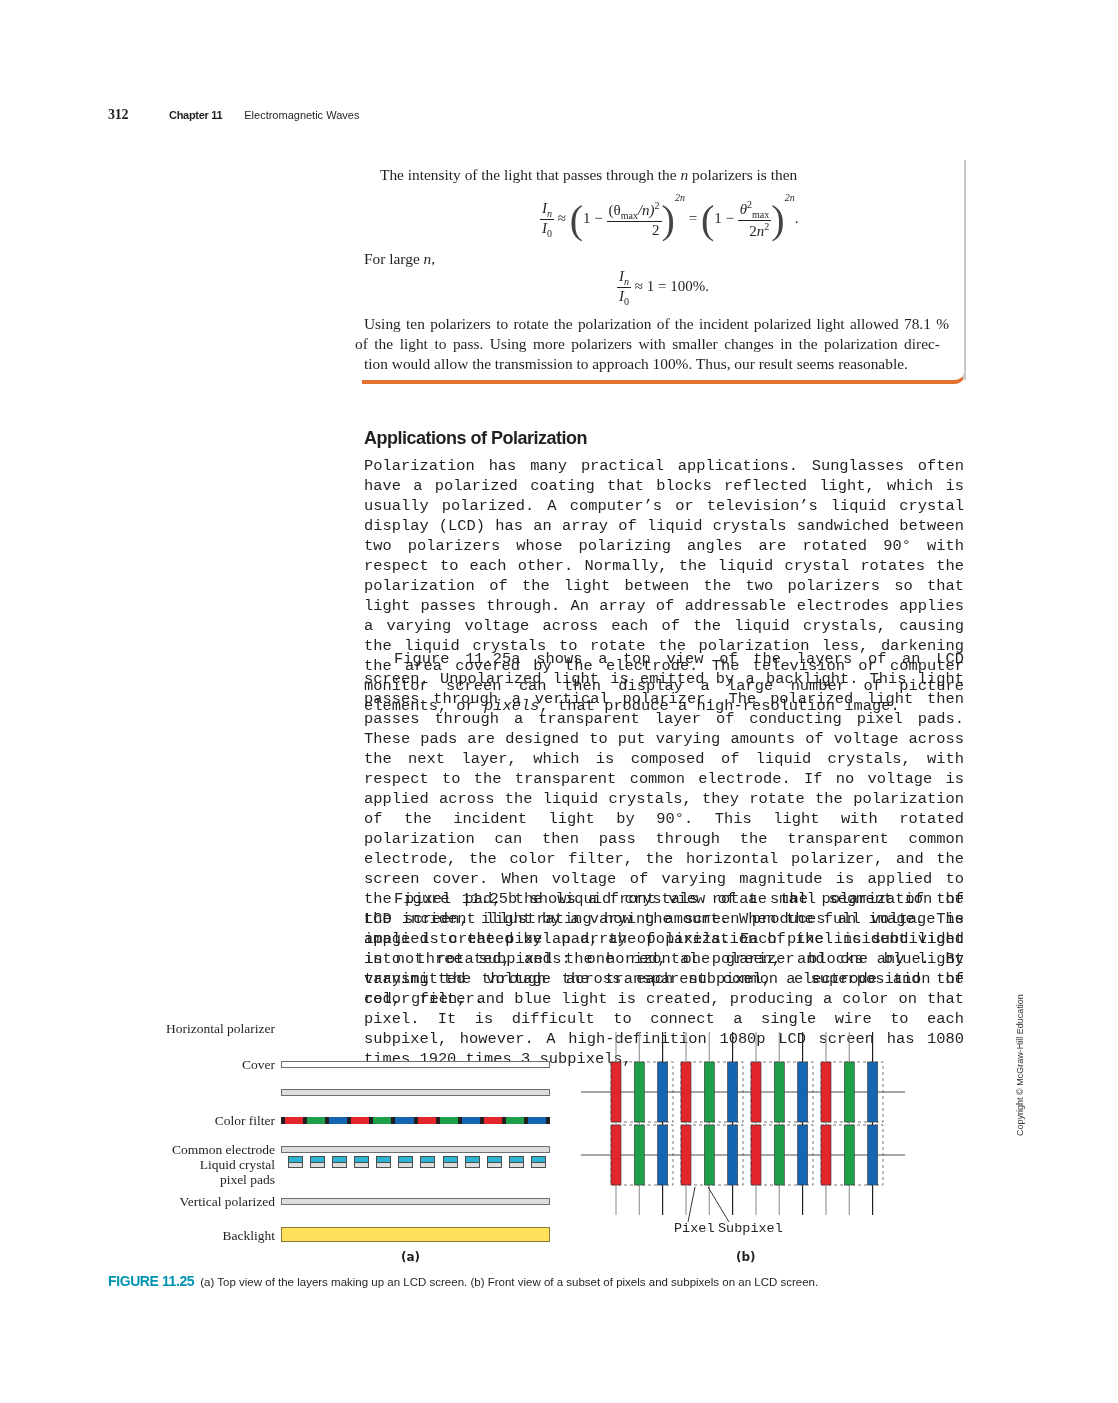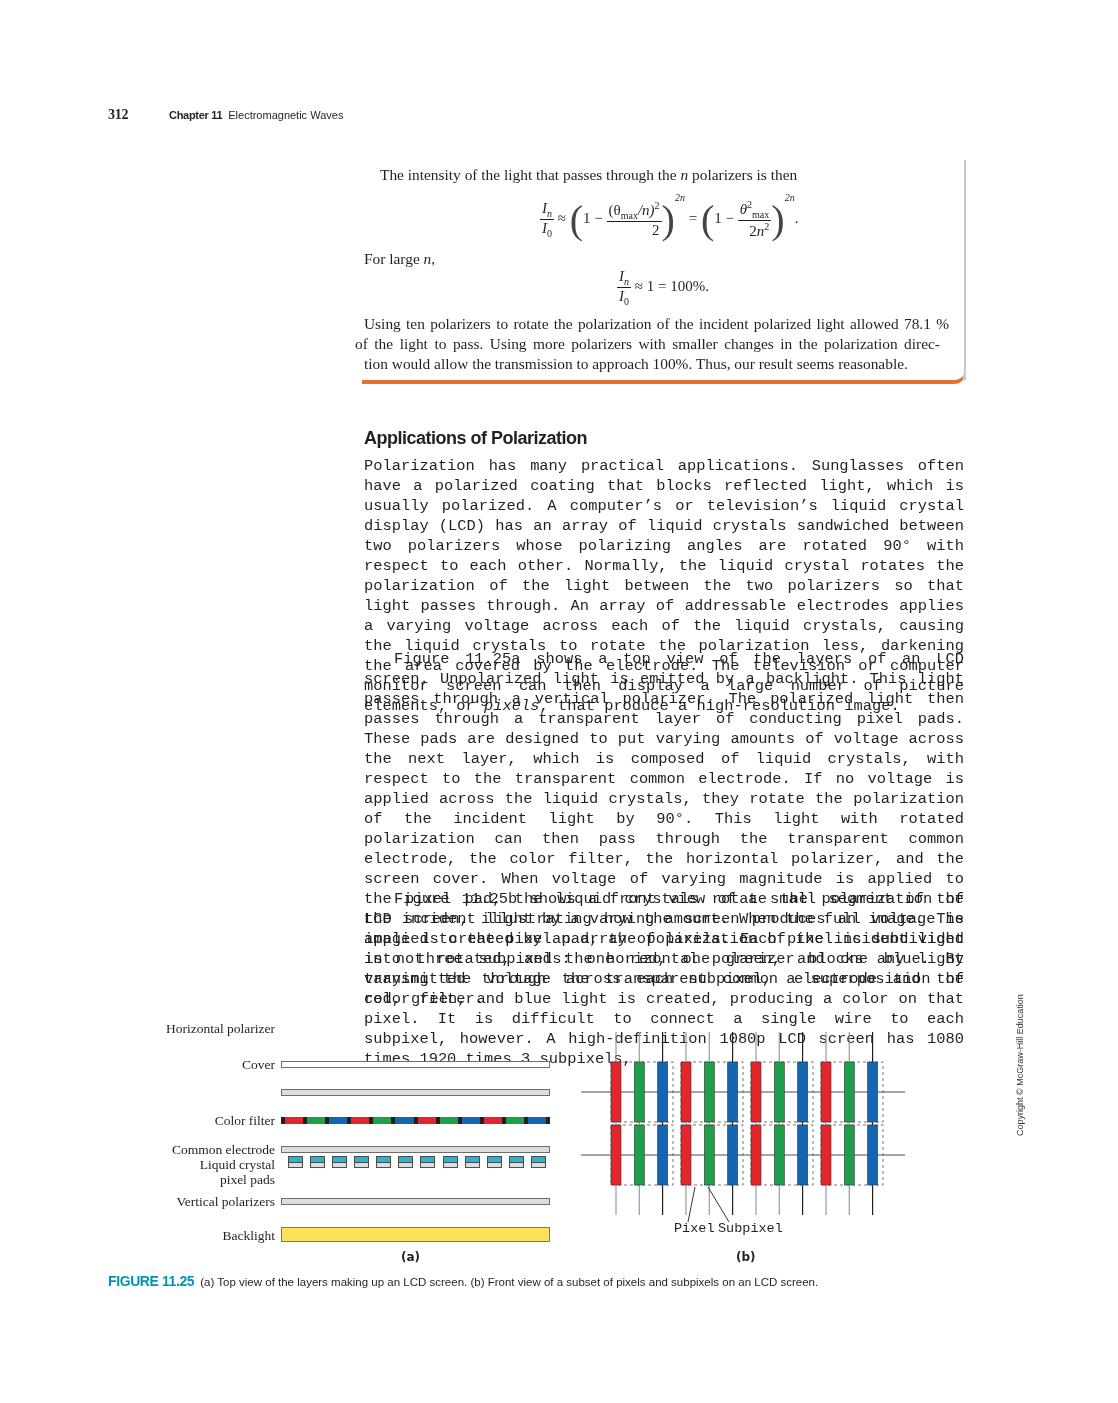--- a/index.html
+++ b/index.html
@@ -2,21 +2,21 @@
 <html><head>
 <meta charset="utf-8">
 <style>
   html, body { margin: 0; padding: 0; background: #ffffff; }
   body { width: 1118px; height: 1403px; position: relative; overflow: hidden; color: #231f20; }
   .serif { font-family: Liberation Mono, monospace; }
 
   
   .page-num { position: absolute; left: 108px; top: 107px; font-family: Liberation Serif, serif; font-weight: bold; font-size: 14px; letter-spacing: -0.3px; }
   .chapter { position: absolute; left: 169px; top: 109px; font-family: "Liberation Sans", sans-serif; font-size: 11px; }
-  .chapter b { margin-right: 6px; letter-spacing: -0.3px; }
+  .chapter b { margin-right: 22px; letter-spacing: -0.3px; }
 
   
   .example-box { position: absolute; left: 356px; top: 160px; width: 608px; height: 220px; border-right: 2px solid #c8c8c8; }
   .example-bottom { position: absolute; left: 362px; top: 372px; width: 604px; height: 12px; border-bottom: 4px solid #e4702d; border-right: 2px solid #c8c8c8; border-bottom-right-radius: 12px; box-sizing: border-box; }
   .txt { position: absolute; font-family: "Liberation Serif", serif; font-size: 15.4px; line-height: 20px; color: #231f20; }
   .justify { text-align: justify; text-align-last: justify; }
   .it { font-style: italic; }
 
   .eq { position: absolute; font-family: "Liberation Serif", serif; font-size: 15px; color: #231f20; }
   .frac { display: inline-block; vertical-align: middle; text-align: right; }
@@ -177,21 +177,21 @@
       <div class="pad">
         <div class="top"></div>
         <div class="bot"></div>
       </div>
       <div class="pad">
         <div class="top"></div>
         <div class="bot"></div>
       </div>
     </div>
 
-  <div class="layer-label" style="top:1194px;">Vertical polarizers</div>
+  <div class="layer-label" style="top:1194px;">Vertical polarized</div>
   <div class="bar gray" style="top:1198px;"></div>
 
   <div class="layer-label" style="top:1228px;">Backlight</div>
   <div class="bar yellow" style="top:1227px;"></div>
 
   <div class="fig-sub" style="left:401px; top:1250px;">(a)</div>
 </div>
 
 <div>
   <svg id="pixel-grid" style="position:absolute; left:575px; top:1020px;" width="340" height="210" viewBox="0 0 340 210">

